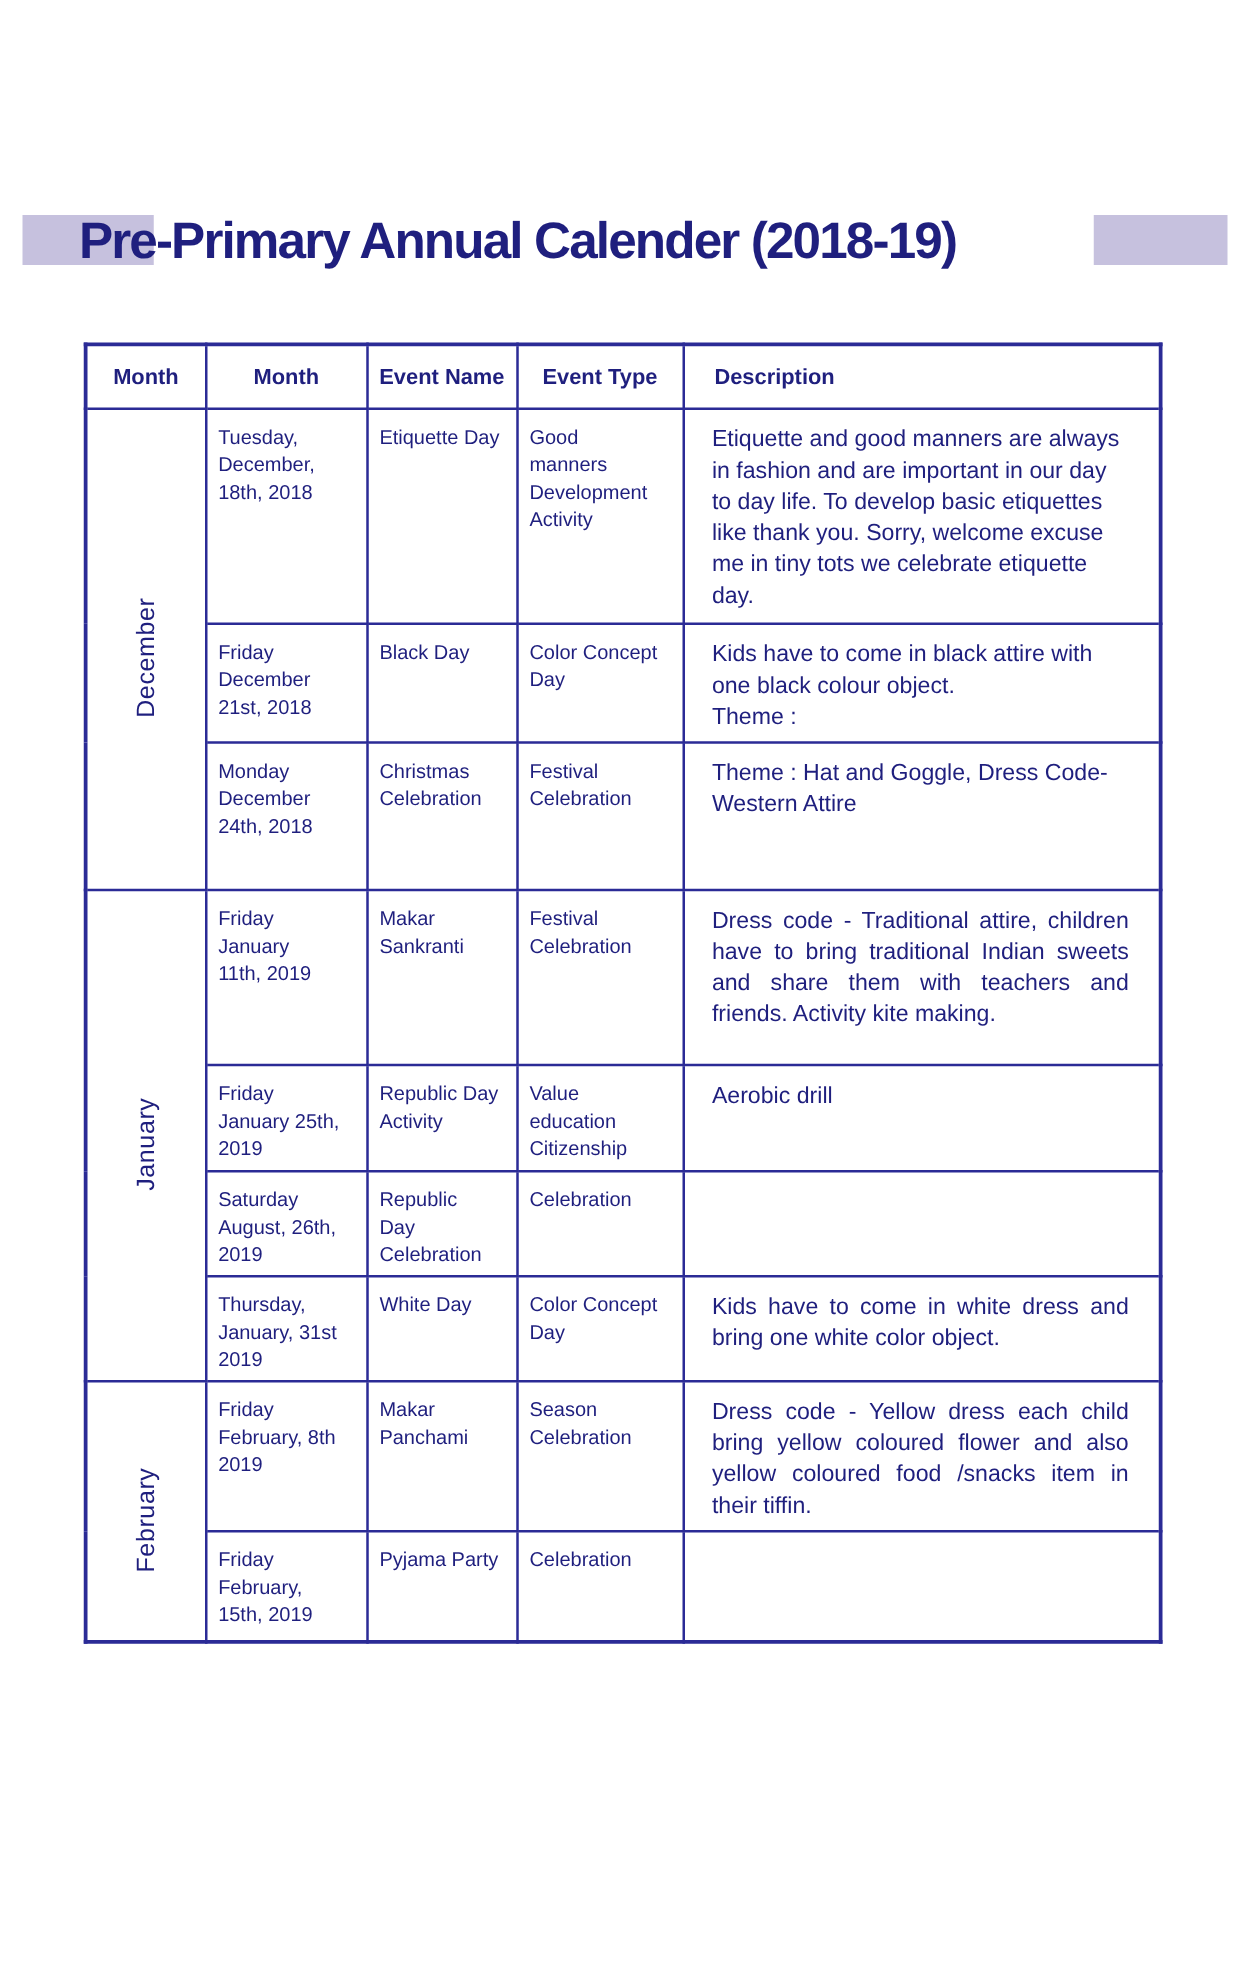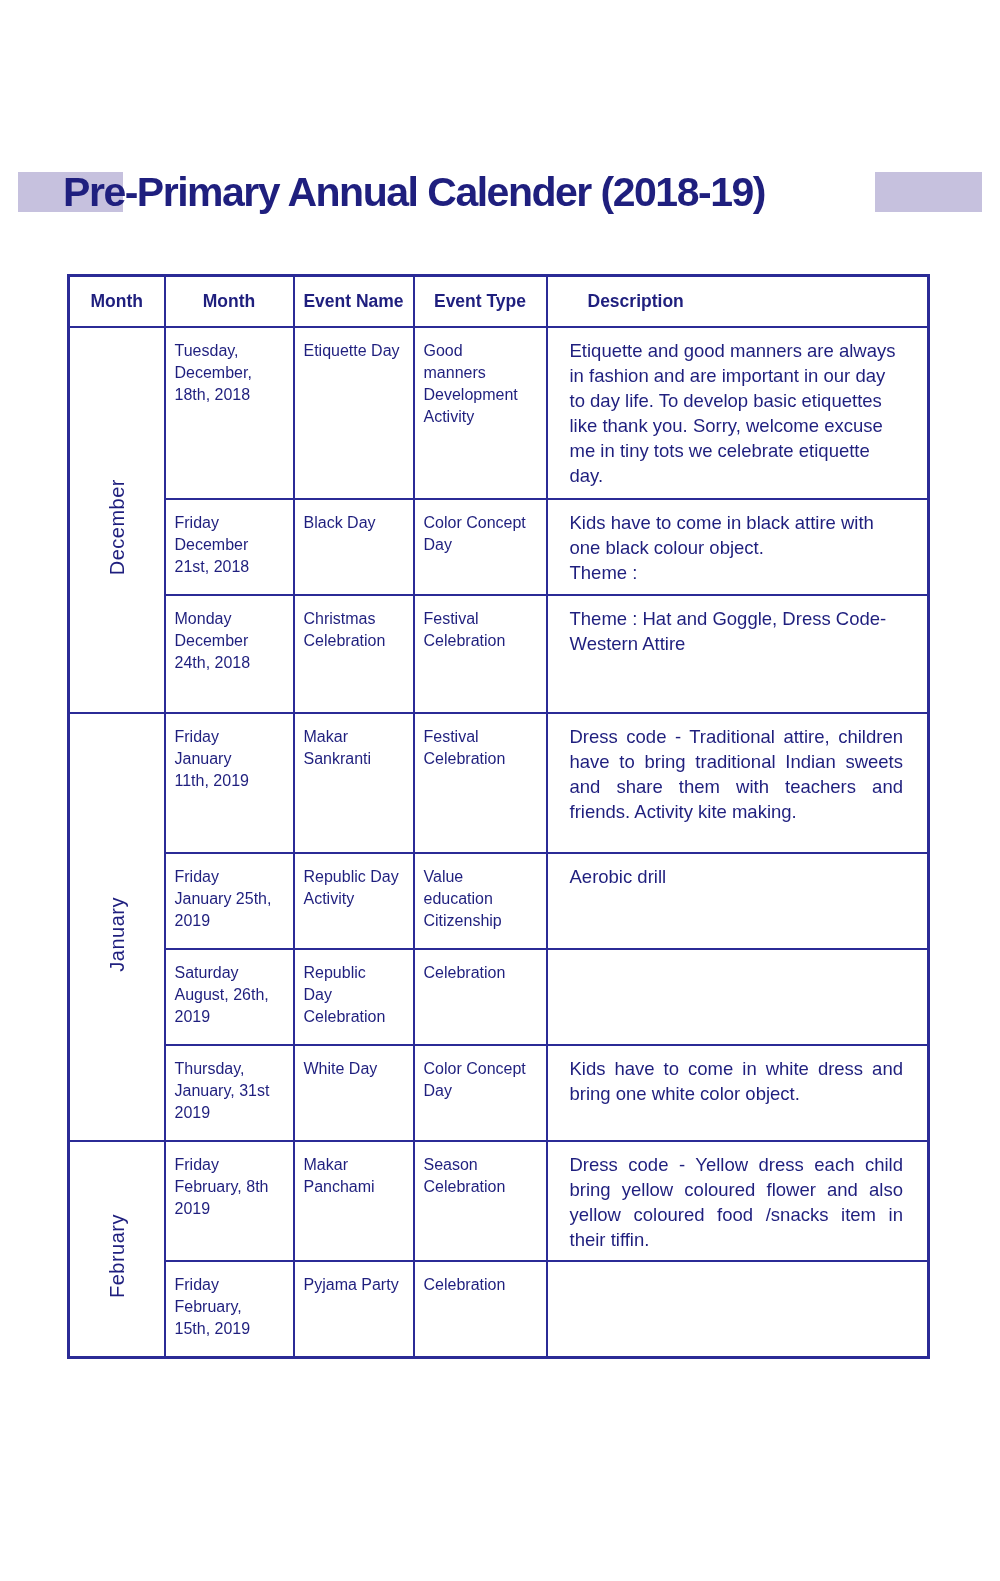--- a/index.html
+++ b/index.html
@@ -26,31 +26,31 @@
   
   .cal-table{
     position:absolute;top:241px;left:67px;
     width:860px;border-collapse:collapse;table-layout:fixed;
     border:3px solid var(--border);
     margin-top:33px;
   }
   .cal-table td,.cal-table th{
     border:2px solid var(--border);
     vertical-align:top;
-    padding:12px 8px 16px 9px;
+    padding:12px 8px 4px 9px;
     font-size:16px;line-height:22px;color:var(--navy);
     white-space:pre-line;
     overflow:hidden;
   }
   .cal-table th{
     vertical-align:middle;text-align:center;
     font-size:17.5px;font-weight:bold;white-space:nowrap;
     padding:4px 2px;
   }
-  .cal-table th.desc-h{text-align:left;padding-left:40px;}
+  .cal-table th.desc-h{text-align:left;padding-left:24px;}
   tr.hdr{height:51px;}
 
   td.month-cell{vertical-align:middle;text-align:center;padding:0;}
   .vertical-label{
     display:inline-block;
     writing-mode:vertical-rl;
     transform:rotate(180deg);
     font-size:20px;letter-spacing:0.5px;color:var(--navy);
   }
   td.desc{

